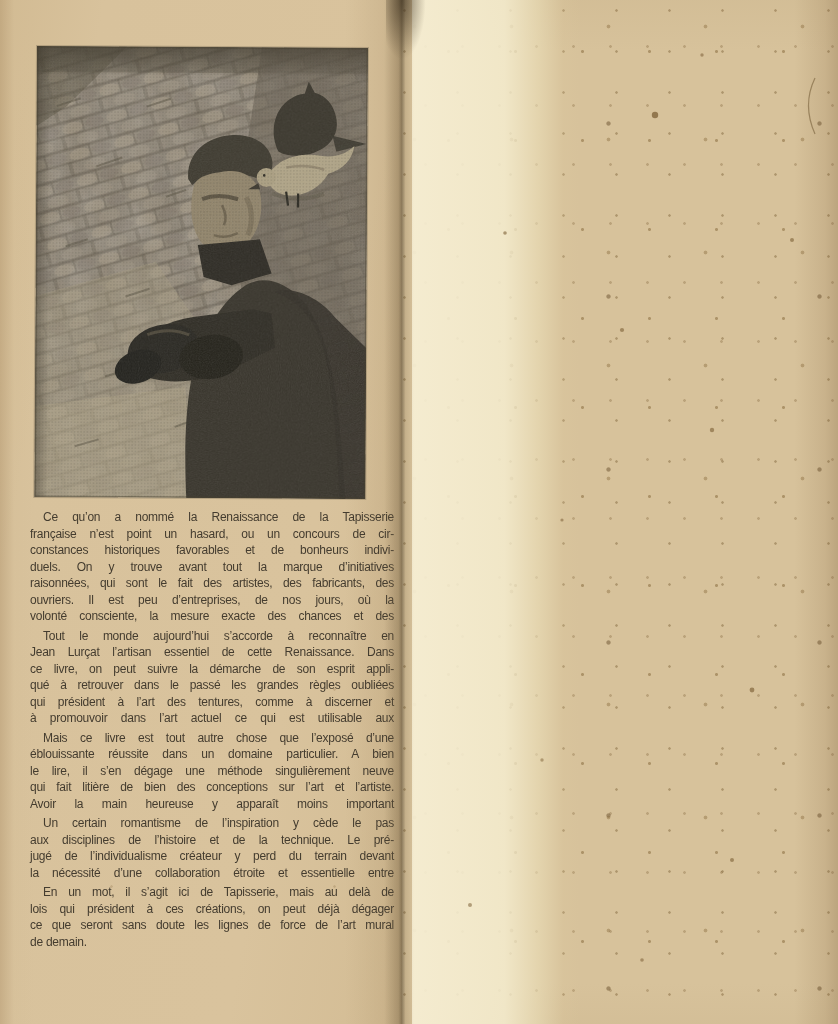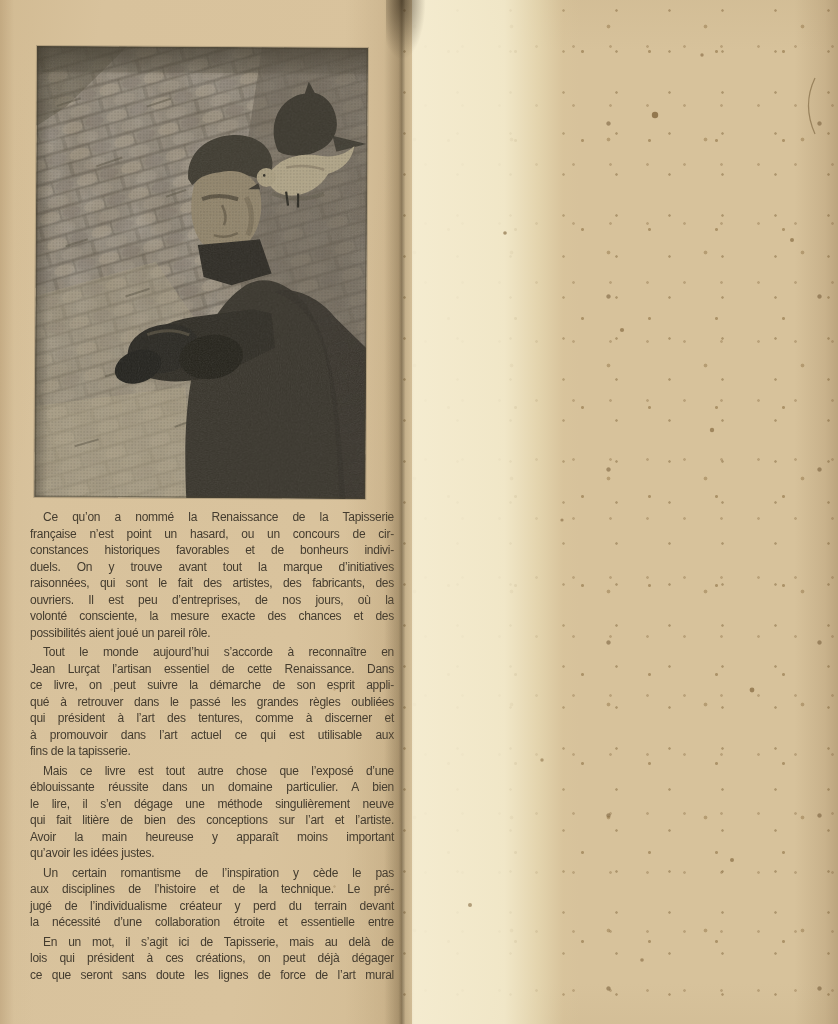--- a/index.html
+++ b/index.html
@@ -165,49 +165,47 @@
 
   <div class="text-block" id="text-block">
       <div class="paragraph">
         <div class="text-line first">Ce qu’on a nommé la Renaissance de la Tapisserie</div>
         <div class="text-line">française n’est point un hasard, ou un concours de cir-</div>
         <div class="text-line">constances historiques favorables et de bonheurs indivi-</div>
         <div class="text-line">duels. On y trouve avant tout la marque d’initiatives</div>
         <div class="text-line">raisonnées, qui sont le fait des artistes, des fabricants, des</div>
         <div class="text-line">ouvriers. Il est peu d’entreprises, de nos jours, où la</div>
         <div class="text-line">volonté consciente, la mesure exacte des chances et des</div>
-        <div class="text-line last">possibilités aient joué un pareil rôle.</div>
       </div>
       <div class="paragraph">
         <div class="text-line first">Tout le monde aujourd’hui s’accorde à reconnaître en</div>
         <div class="text-line">Jean Lurçat l’artisan essentiel de cette Renaissance. Dans</div>
         <div class="text-line">ce livre, on peut suivre la démarche de son esprit appli-</div>
         <div class="text-line">qué à retrouver dans le passé les grandes règles oubliées</div>
         <div class="text-line">qui président à l’art des tentures, comme à discerner et</div>
         <div class="text-line">à promouvoir dans l’art actuel ce qui est utilisable aux</div>
-        <div class="text-line last">fins de la tapisserie.</div>
       </div>
       <div class="paragraph">
         <div class="text-line first">Mais ce livre est tout autre chose que l’exposé d’une</div>
         <div class="text-line">éblouissante réussite dans un domaine particulier. A bien</div>
         <div class="text-line">le lire, il s’en dégage une méthode singulièrement neuve</div>
         <div class="text-line">qui fait litière de bien des conceptions sur l’art et l’artiste.</div>
         <div class="text-line">Avoir la main heureuse y apparaît moins important</div>
-        <div class="text-line last">qu’avoir les idées justes.</div>
       </div>
       <div class="paragraph">
         <div class="text-line first">Un certain romantisme de l’inspiration y cède le pas</div>
         <div class="text-line">aux disciplines de l’histoire et de la technique. Le pré-</div>
         <div class="text-line">jugé de l’individualisme créateur y perd du terrain devant</div>
         <div class="text-line">la nécessité d’une collaboration étroite et essentielle entre</div>
       </div>
       <div class="paragraph">
         <div class="text-line first">En un mot, il s’agit ici de Tapisserie, mais au delà de</div>
         <div class="text-line">lois qui président à ces créations, on peut déjà dégager</div>
         <div class="text-line">ce que seront sans doute les lignes de force de l’art mural</div>
+        <div class="text-line last">de demain.</div>
       </div>
     </div>
 </div>
 
 <div class="gutter"></div>
 <div class="gutter-top-smudge"></div>
 
 <div class="page-right">
   <div class="fold-highlight"></div>
   <svg class="foxing-overlay" viewBox="0 0 436 1024">

